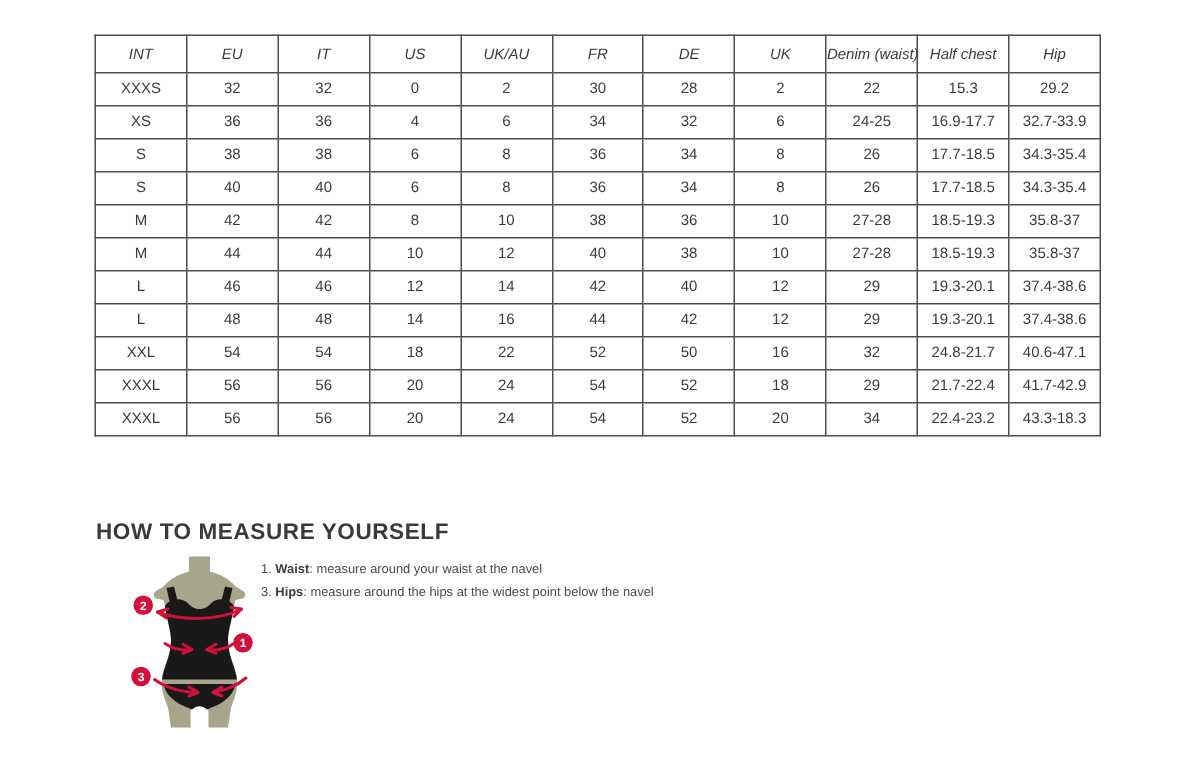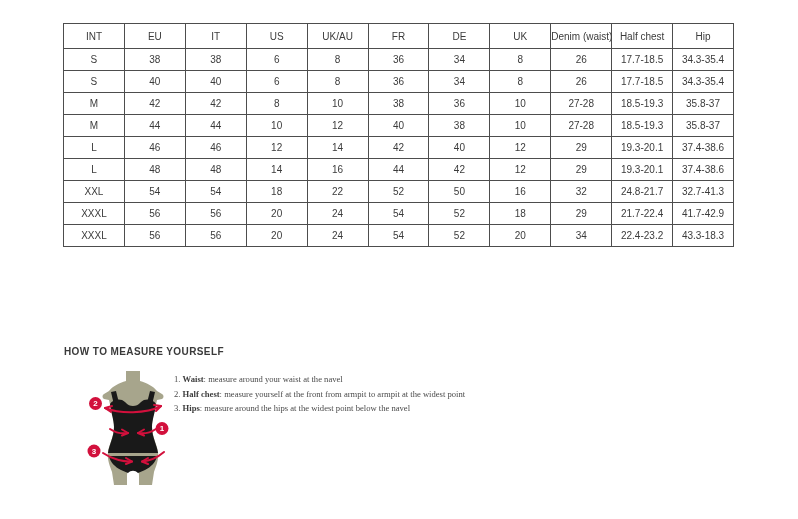--- a/index.html
+++ b/index.html
@@ -7,31 +7,31 @@
        font-family:"Liberation Sans",sans-serif;-webkit-font-smoothing:antialiased;}
 
   
   .size-table{position:absolute;left:63px;top:23px;width:671px;
               border-collapse:collapse;table-layout:fixed;}
   .size-table th,.size-table td{
       border:1px solid #4d4d4d;
       font-size:10px;font-weight:400;color:#3b3b3b;
       text-align:center;vertical-align:middle;
       padding:0;background:#ffffff;white-space:nowrap;}
-  .size-table thead th{height:24px;}
+  .size-table thead th{height:24px;font-style:italic;}
   .size-table tbody td{height:21px;}
 
   
   .measure-title{position:absolute;left:64px;top:346px;margin:0;
-      font-size:10px;font-weight:700;letter-spacing:.4px;color:#3a3a3a;}
+      font-size:15px;font-weight:700;letter-spacing:.4px;color:#3a3a3a;}
   .figure-wrap{position:absolute;left:80px;top:369px;width:105px;height:120px;}
   .measure-steps{position:absolute;left:174px;top:372px;margin:0;padding:0;
       list-style:none;}
   .measure-steps li{font-size:8.6px;color:#4a4a4a;line-height:14.6px;
-      white-space:nowrap;font-family:Liberation Serif, serif;}
+      white-space:nowrap;}
   .measure-steps b{color:#3d3d3d;}
 </style>
 </head>
 <body>
 
 <table class="size-table">
   <thead>
     <tr>
         <th>INT</th>
         <th>EU</th>
@@ -41,20 +41,46 @@
         <th>FR</th>
         <th>DE</th>
         <th>UK</th>
         <th>Denim (waist)</th>
         <th>Half chest</th>
         <th>Hip</th>
       </tr>
   </thead>
   <tbody>
       <tr>
+        <td>XXXS</td>
+        <td>32</td>
+        <td>32</td>
+        <td>0</td>
+        <td>2</td>
+        <td>30</td>
+        <td>28</td>
+        <td>2</td>
+        <td>22</td>
+        <td>15.3</td>
+        <td>29.2</td>
+      </tr>
+      <tr>
+        <td>XS</td>
+        <td>36</td>
+        <td>36</td>
+        <td>4</td>
+        <td>6</td>
+        <td>34</td>
+        <td>32</td>
+        <td>6</td>
+        <td>24-25</td>
+        <td>16.9-17.7</td>
+        <td>32.7-33.9</td>
+      </tr>
+      <tr>
         <td>S</td>
         <td>38</td>
         <td>38</td>
         <td>6</td>
         <td>8</td>
         <td>36</td>
         <td>34</td>
         <td>8</td>
         <td>26</td>
         <td>17.7-18.5</td>
@@ -129,21 +155,21 @@
         <td>XXL</td>
         <td>54</td>
         <td>54</td>
         <td>18</td>
         <td>22</td>
         <td>52</td>
         <td>50</td>
         <td>16</td>
         <td>32</td>
         <td>24.8-21.7</td>
-        <td>32.7-41.3</td>
+        <td>40.6-47.1</td>
       </tr>
       <tr>
         <td>XXXL</td>
         <td>56</td>
         <td>56</td>
         <td>20</td>
         <td>24</td>
         <td>54</td>
         <td>52</td>
         <td>18</td>
@@ -215,15 +241,14 @@
       <circle cx="82" cy="59.5" r="6.5" fill="#d2103c"></circle>
       <text x="82" y="62.4" fill="#ffffff">1</text>
       <circle cx="14" cy="82" r="6.5" fill="#d2103c"></circle>
       <text x="14" y="84.9" fill="#ffffff">3</text>
     </g>
   </svg>
 </div>
 
 <ol class="measure-steps">
   <li><span>1. </span><b>Waist</b><span>: measure around your waist at the navel</span></li>
-  <li><span>2. </span><b>Half chest</b><span>: measure yourself at the front from armpit to armpit at the widest point</span></li>
   <li><span>3. </span><b>Hips</b><span>: measure around the hips at the widest point below the navel</span></li>
 </ol>
 
 </body></html>

